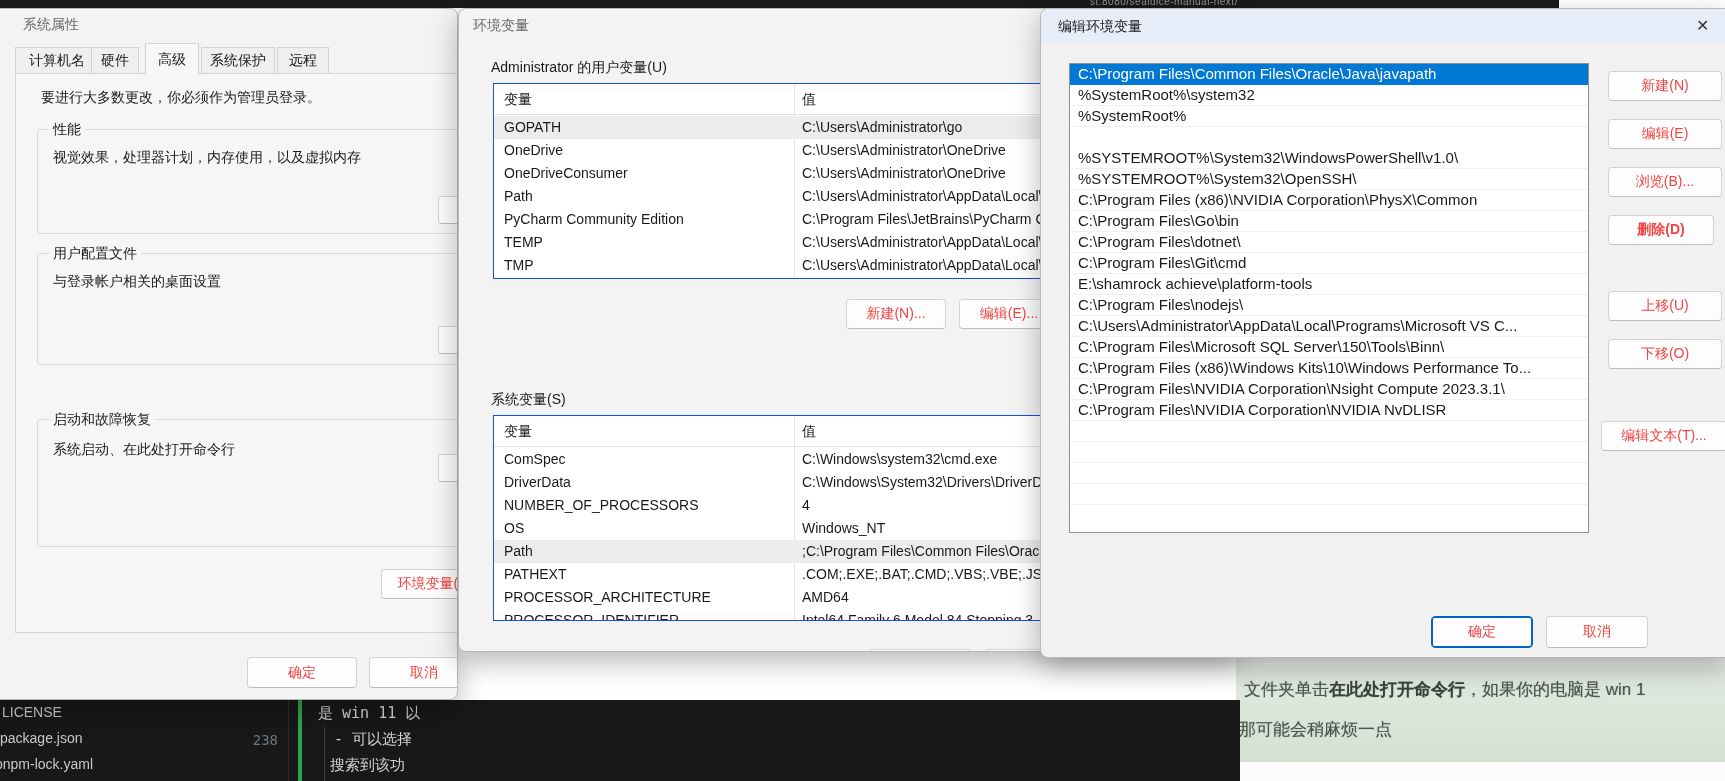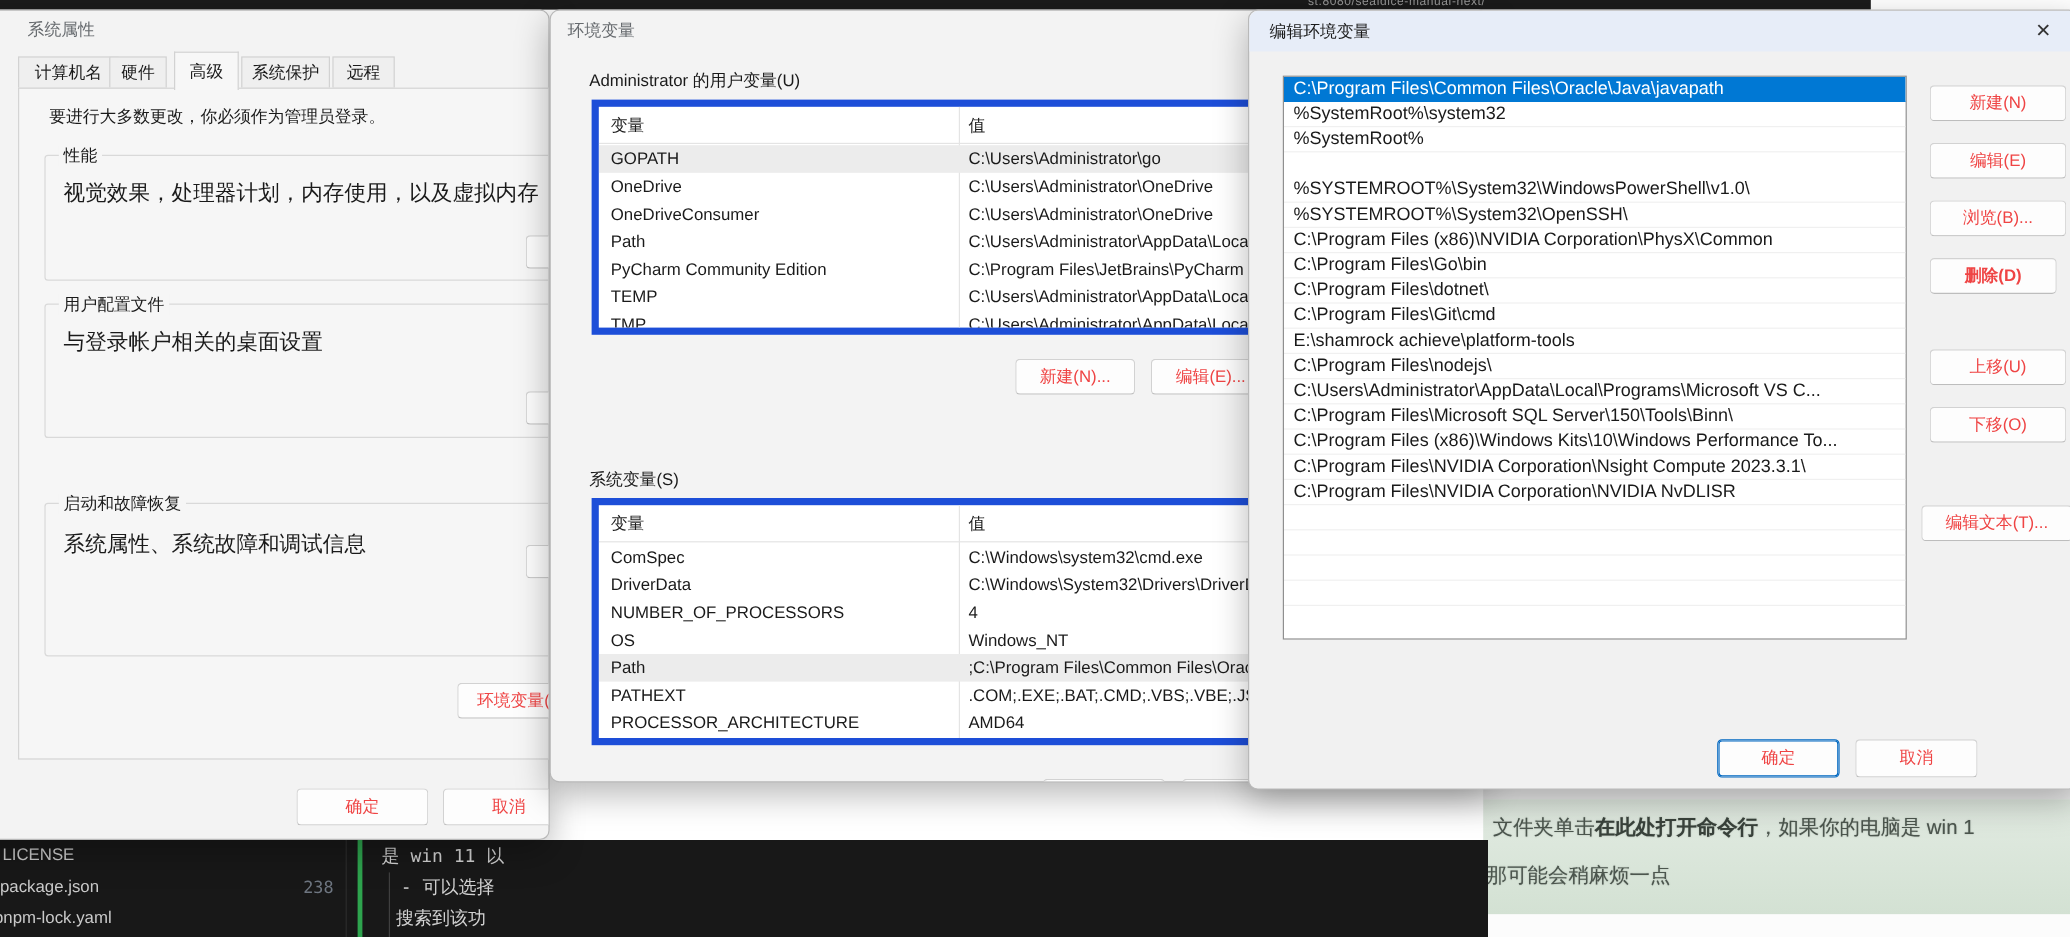--- a/index.html
+++ b/index.html
@@ -37,29 +37,29 @@
   .dlg-title { position:absolute; font-size:14px; white-space:nowrap; }
   .inactive-title { color:#666a6e; }
 
   .btn { position:absolute; background:#fdfdfd; border:1px solid #d2d2d2; border-bottom-color:#bdbdbd;
     border-radius:4px; display:flex; align-items:center; justify-content:center;
     font-size:14px; color:#ef4444; white-space:nowrap; overflow:hidden; cursor:default; }
   .btn.default { border-color:#0067c0; box-shadow:inset 0 0 0 1px #0067c0; }
 
   .groupbox { position:absolute; border:1px solid #d9d9d9; border-radius:3px; }
   .grouplabel { position:absolute; font-size:14px; background:#f6f6f6; padding:0 4px; white-space:nowrap; }
-  .groupdesc { position:absolute; font-size:18px; white-space:nowrap; }
+  .groupdesc { position:absolute; font-size:14px; white-space:nowrap; }
 
   .tab { position:absolute; top:38px; height:27px; background:#efefef; border:1px solid #d2d2d2;
     display:flex; align-items:center; justify-content:center; font-size:14px; }
   .tab.active { top:34px; height:32px; background:#f7f7f7; border-bottom:none; z-index:2; }
   .tabpanel { position:absolute; left:54px; top:64px; width:480px; height:560px;
     background:#f6f6f6; border:1px solid #d4d4d4; }
 
-  .wtable { position:absolute; background:#ffffff; border:6px solid #1d4ed8; overflow:hidden; }
+  .wtable { position:absolute; background:#ffffff; border:1px solid #1d4ed8; overflow:hidden; }
   .th { position:absolute; top:7px; font-size:14px; }
   .t-colsep { position:absolute; top:0; bottom:0; width:1px; background:#e4e4e4; }
   .t-hline { position:absolute; left:0; right:0; height:1px; background:#e4e4e4; }
   .trow { position:absolute; left:0; right:0; height:23px; overflow:hidden; }
   .trow.sel { background:#ececec; }
   .tname { position:absolute; left:10px; top:3px; font-size:14px; white-space:nowrap; }
   .tval  { position:absolute; left:308px; top:3px; font-size:14px; white-space:nowrap; }
 
   .listbox { position:absolute; background:#ffffff; border:1px solid #8f8f8f; overflow:hidden; }
   .erow { position:absolute; left:0; right:0; height:21px; line-height:20px; padding-left:8px;
@@ -118,21 +118,21 @@
   <div class="groupdesc" style="left:92px; top:140px;">视觉效果，处理器计划，内存使用，以及虚拟内存</div>
   <div class="btn" style="left:477px; top:187px; width:80px; height:28px;"></div>
 
   <div class="groupbox" style="left:76px; top:244px; width:470px; height:112px;"></div>
   <div class="grouplabel" style="left:88px; top:236px;">用户配置文件</div>
   <div class="groupdesc" style="left:92px; top:264px;">与登录帐户相关的桌面设置</div>
   <div class="btn" style="left:477px; top:317px; width:80px; height:28px;"></div>
 
   <div class="groupbox" style="left:76px; top:410px; width:470px; height:128px;"></div>
   <div class="grouplabel" style="left:88px; top:402px;">启动和故障恢复</div>
-  <div class="groupdesc" style="left:92px; top:432px;">系统属性、系统故障和调试信息</div>
+  <div class="groupdesc" style="left:92px; top:432px;">系统启动、在此处打开命令行</div>
   <div class="btn" style="left:477px; top:445px; width:80px; height:28px;"></div>
 
   <div class="btn" style="left:420px; top:560px; width:120px; height:30px;">环境变量(N)...</div>
 
   <div class="btn" style="left:286px; top:648px; width:110px; height:31px;">确定</div>
   <div class="btn" style="left:408px; top:648px; width:110px; height:31px;">取消</div>
 </div>
 
 <div class="dialog" style="left:458px; top:8px; width:782px; height:644px; z-index:20;">
   <div class="dlg-title inactive-title" style="left:14px; top:8px;">环境变量</div>

